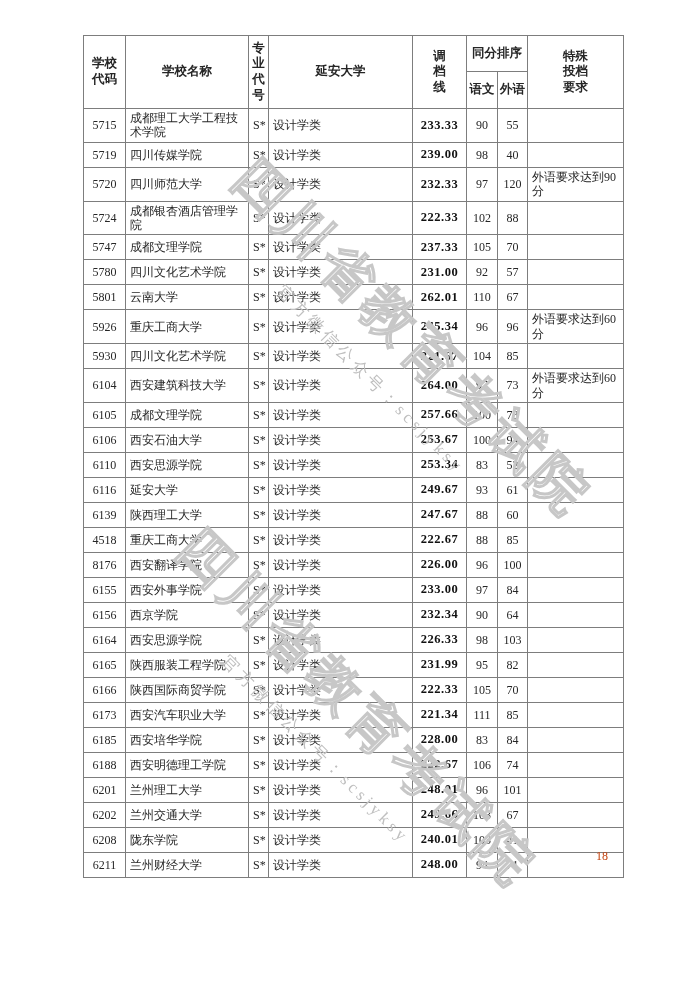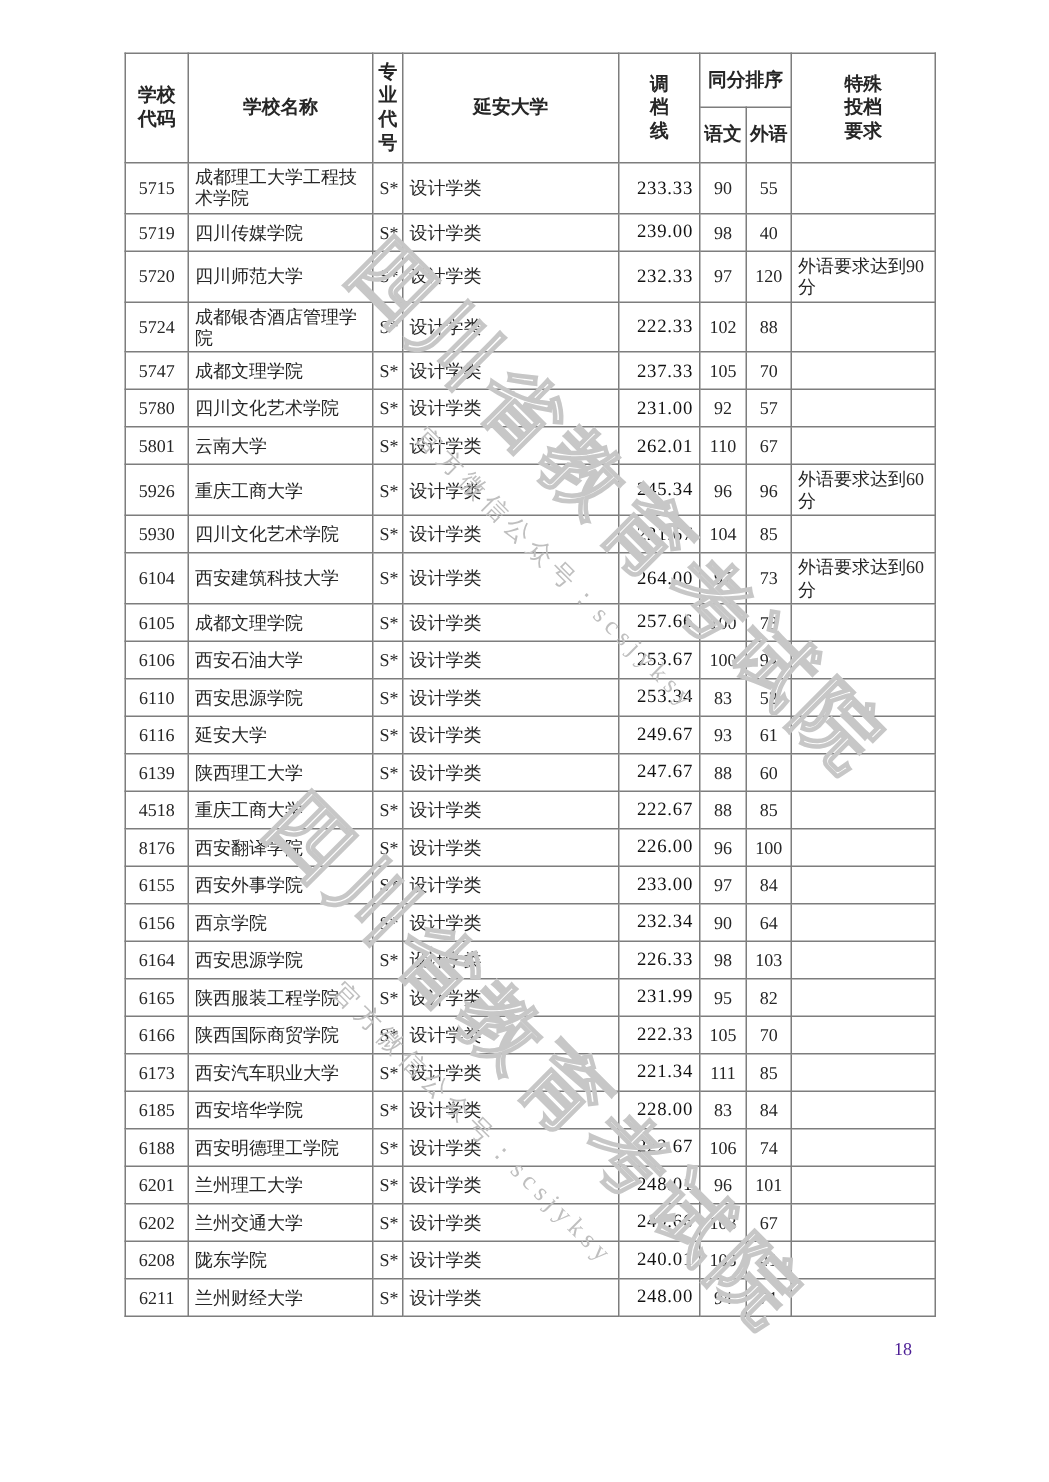--- a/index.html
+++ b/index.html
@@ -35,21 +35,21 @@
   thead tr.h1 { height:36px; }
   thead tr.h2 { height:37px; }
   td {
     font-size:12px;
     line-height:1.2;
     padding:2px 4px;
   }
   tbody tr { height:25px; }
   .ctr { text-align:center; }
   .lft { text-align:left; }
-  td.cutoff { font-weight:normal; font-size:12.5px; color:#111111; letter-spacing:0.5px;text-align:right; }
+  td.cutoff { font-weight:bold; font-size:12.5px; color:#111111; letter-spacing:0.5px; }
 
   .watermark {
     position:absolute;
     display:flex; flex-direction:column; align-items:center;
     gap:10px;
     transform:rotate(45deg);
     pointer-events:none;
     z-index:3;
   }
   .wm1 { left:160px; top:297px; }
@@ -58,22 +58,22 @@
     font-size:54px; font-weight:bold;
     letter-spacing:6px; white-space:nowrap;
     color:rgba(255,255,255,0);
     -webkit-text-stroke:1.3px #c7c7c7;
   }
   .wm-small {
     font-size:17px; letter-spacing:4px;
     white-space:nowrap;
   }
   .page-number {
-    position:absolute; left:596px; top:892px;
-    font-size:12px; color:#4c1d95;
+    position:absolute; left:596px; top:849px;
+    font-size:12px; color:#c2410c;
   }
 </style>
 </head>
 <body>
 
 <div class="page">
 
   <table class="score-table">
     <colgroup>
       <col style="width:42px">

